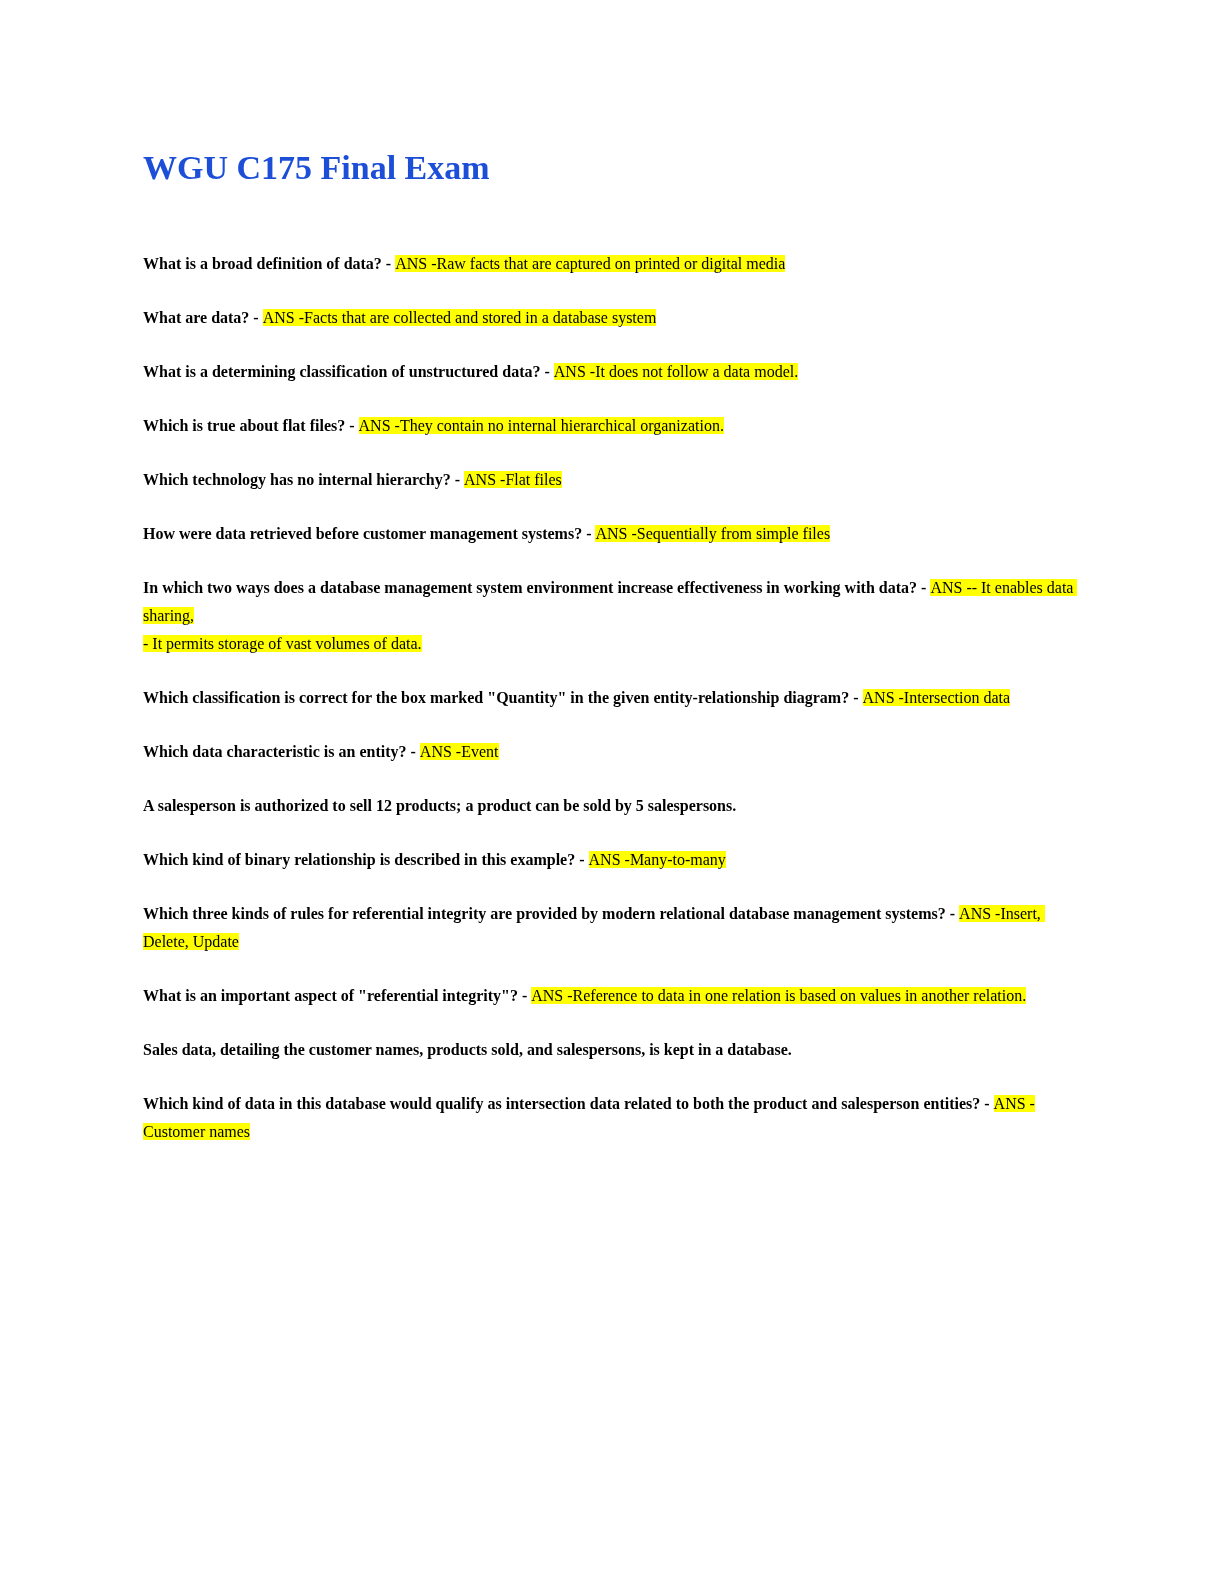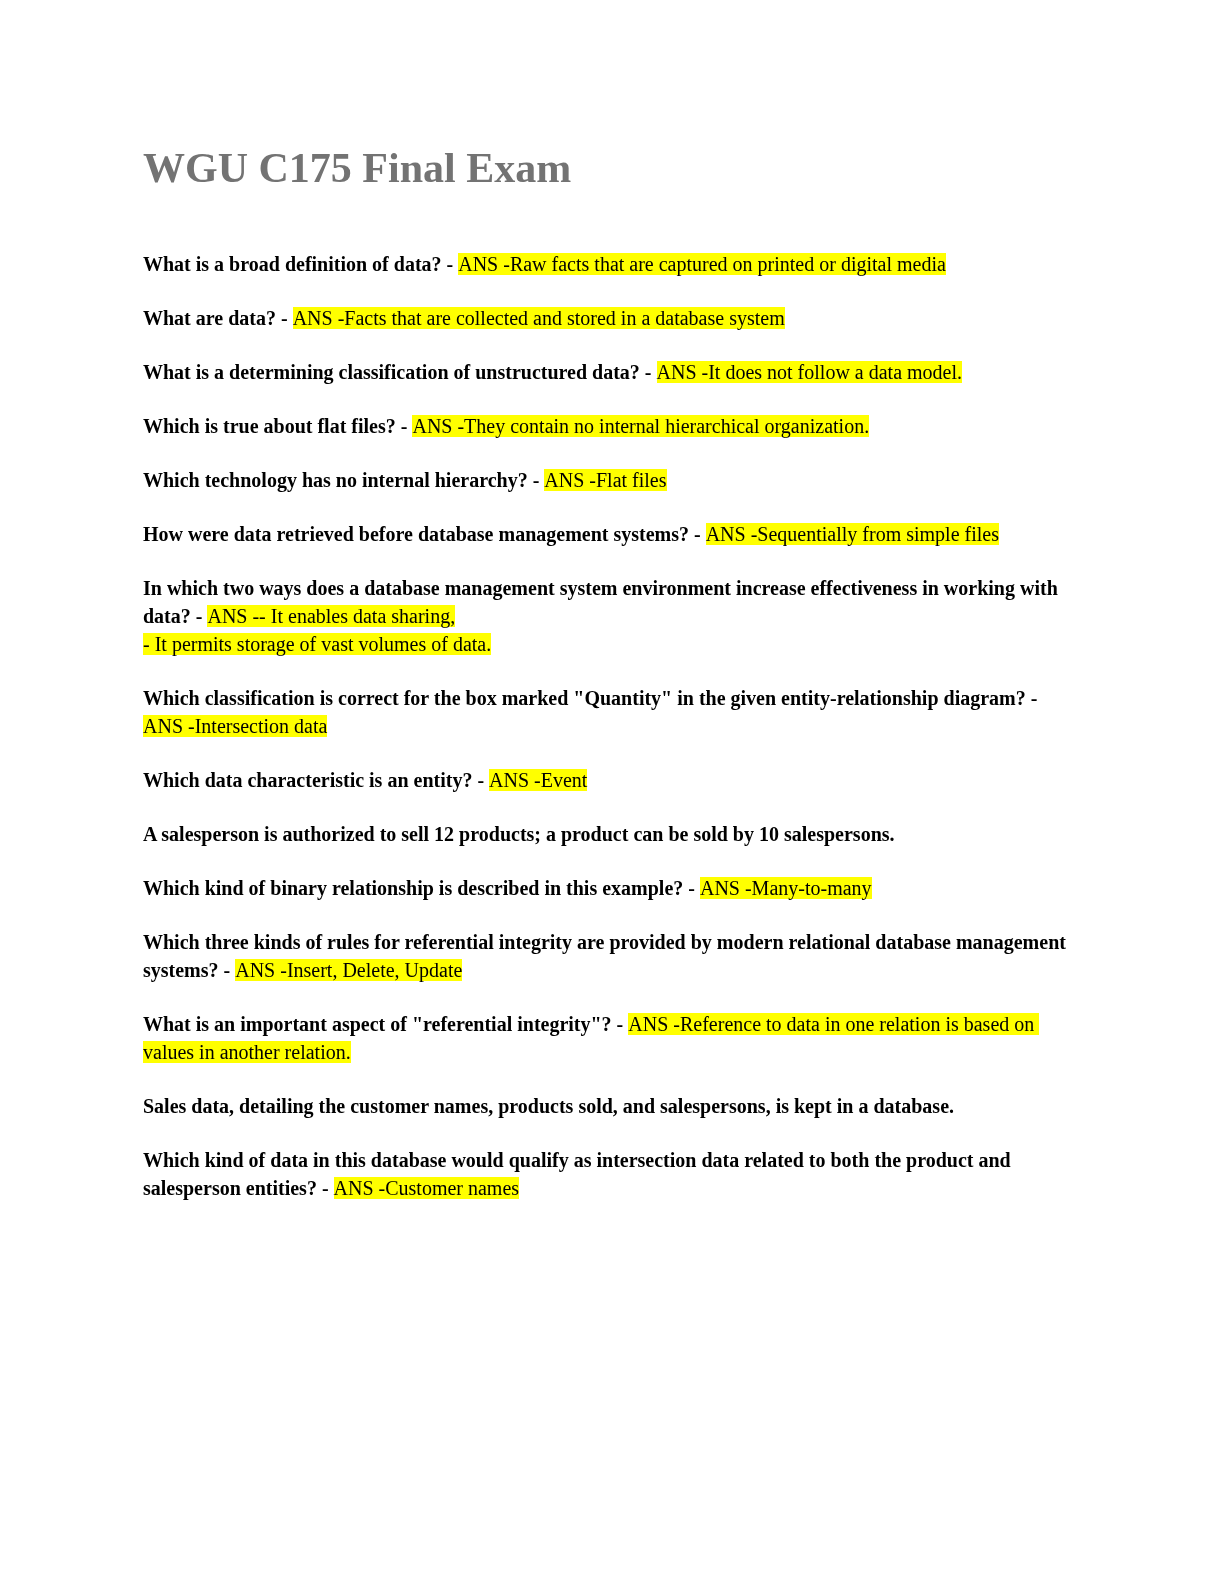--- a/index.html
+++ b/index.html
@@ -17,28 +17,28 @@
     color: #000000;
   }
   .content {
     position: absolute;
     left: 143px;
     top: 0;
     width: 937px;
   }
   h1.doc-title {
     margin: 144px 0 58px 0;
-    font-size: 42px;
+    font-size: 34px;
     line-height: 48px;
     font-weight: bold;
-    color: #737373;
+    color: #1d4ed8;
   }
   p.qa {
     margin: 0 0 26px 0;
-    font-size: 20px;
+    font-size: 16px;
     line-height: 28px;
   }
   .q {
     font-weight: bold;
     color: #000000;
   }
   .ans {
     background: #ffff00;
     color: #000000;
     font-weight: normal;
@@ -56,31 +56,31 @@
     <p class="qa"><span class="q">What is a broad definition of data? - </span><span class="ans">ANS -Raw facts that are captured on printed or digital media</span></p>
 
     <p class="qa"><span class="q">What are data? - </span><span class="ans">ANS -Facts that are collected and stored in a database system</span></p>
 
     <p class="qa"><span class="q">What is a determining classification of unstructured data? - </span><span class="ans">ANS -It does not follow a data model.</span></p>
 
     <p class="qa"><span class="q">Which is true about flat files? - </span><span class="ans">ANS -They contain no internal hierarchical organization.</span></p>
 
     <p class="qa"><span class="q">Which technology has no internal hierarchy? - </span><span class="ans">ANS -Flat files</span></p>
 
-    <p class="qa"><span class="q">How were data retrieved before database management systems? - </span><span class="ans">ANS -Sequentially from simple files</span></p>
+    <p class="qa"><span class="q">How were data retrieved before customer management systems? - </span><span class="ans">ANS -Sequentially from simple files</span></p>
 
     <p class="qa"><span class="q">In which two ways does a database management system environment increase effectiveness in working with data? - </span><span class="ans">ANS -- It enables data sharing,
 - It permits storage of vast volumes of data.</span></p>
 
 
     <p class="qa"><span class="q">Which classification is correct for the box marked "Quantity" in the given entity-relationship diagram? - </span><span class="ans">ANS -Intersection data</span></p>
 
     <p class="qa"><span class="q">Which data characteristic is an entity? - </span><span class="ans">ANS -Event</span></p>
 
-    <p class="qa"><span class="q">A salesperson is authorized to sell 12 products; a product can be sold by 10 salespersons.</span></p>
+    <p class="qa"><span class="q">A salesperson is authorized to sell 12 products; a product can be sold by 5 salespersons.</span></p>
 
     <p class="qa"><span class="q">Which kind of binary relationship is described in this example? - </span><span class="ans">ANS -Many-to-many</span></p>
 
     <p class="qa"><span class="q">Which three kinds of rules for referential integrity are provided by modern relational database management systems? - </span><span class="ans">ANS -Insert, Delete, Update</span></p>
 
     <p class="qa"><span class="q">What is an important aspect of "referential integrity"? - </span><span class="ans">ANS -Reference to data in one relation is based on values in another relation.</span></p>
 
     <p class="qa"><span class="q">Sales data, detailing the customer names, products sold, and salespersons, is kept in a database.</span></p>
 
     <p class="qa"><span class="q">Which kind of data in this database would qualify as intersection data related to both the product and salesperson entities? - </span><span class="ans">ANS -Customer names</span></p>

